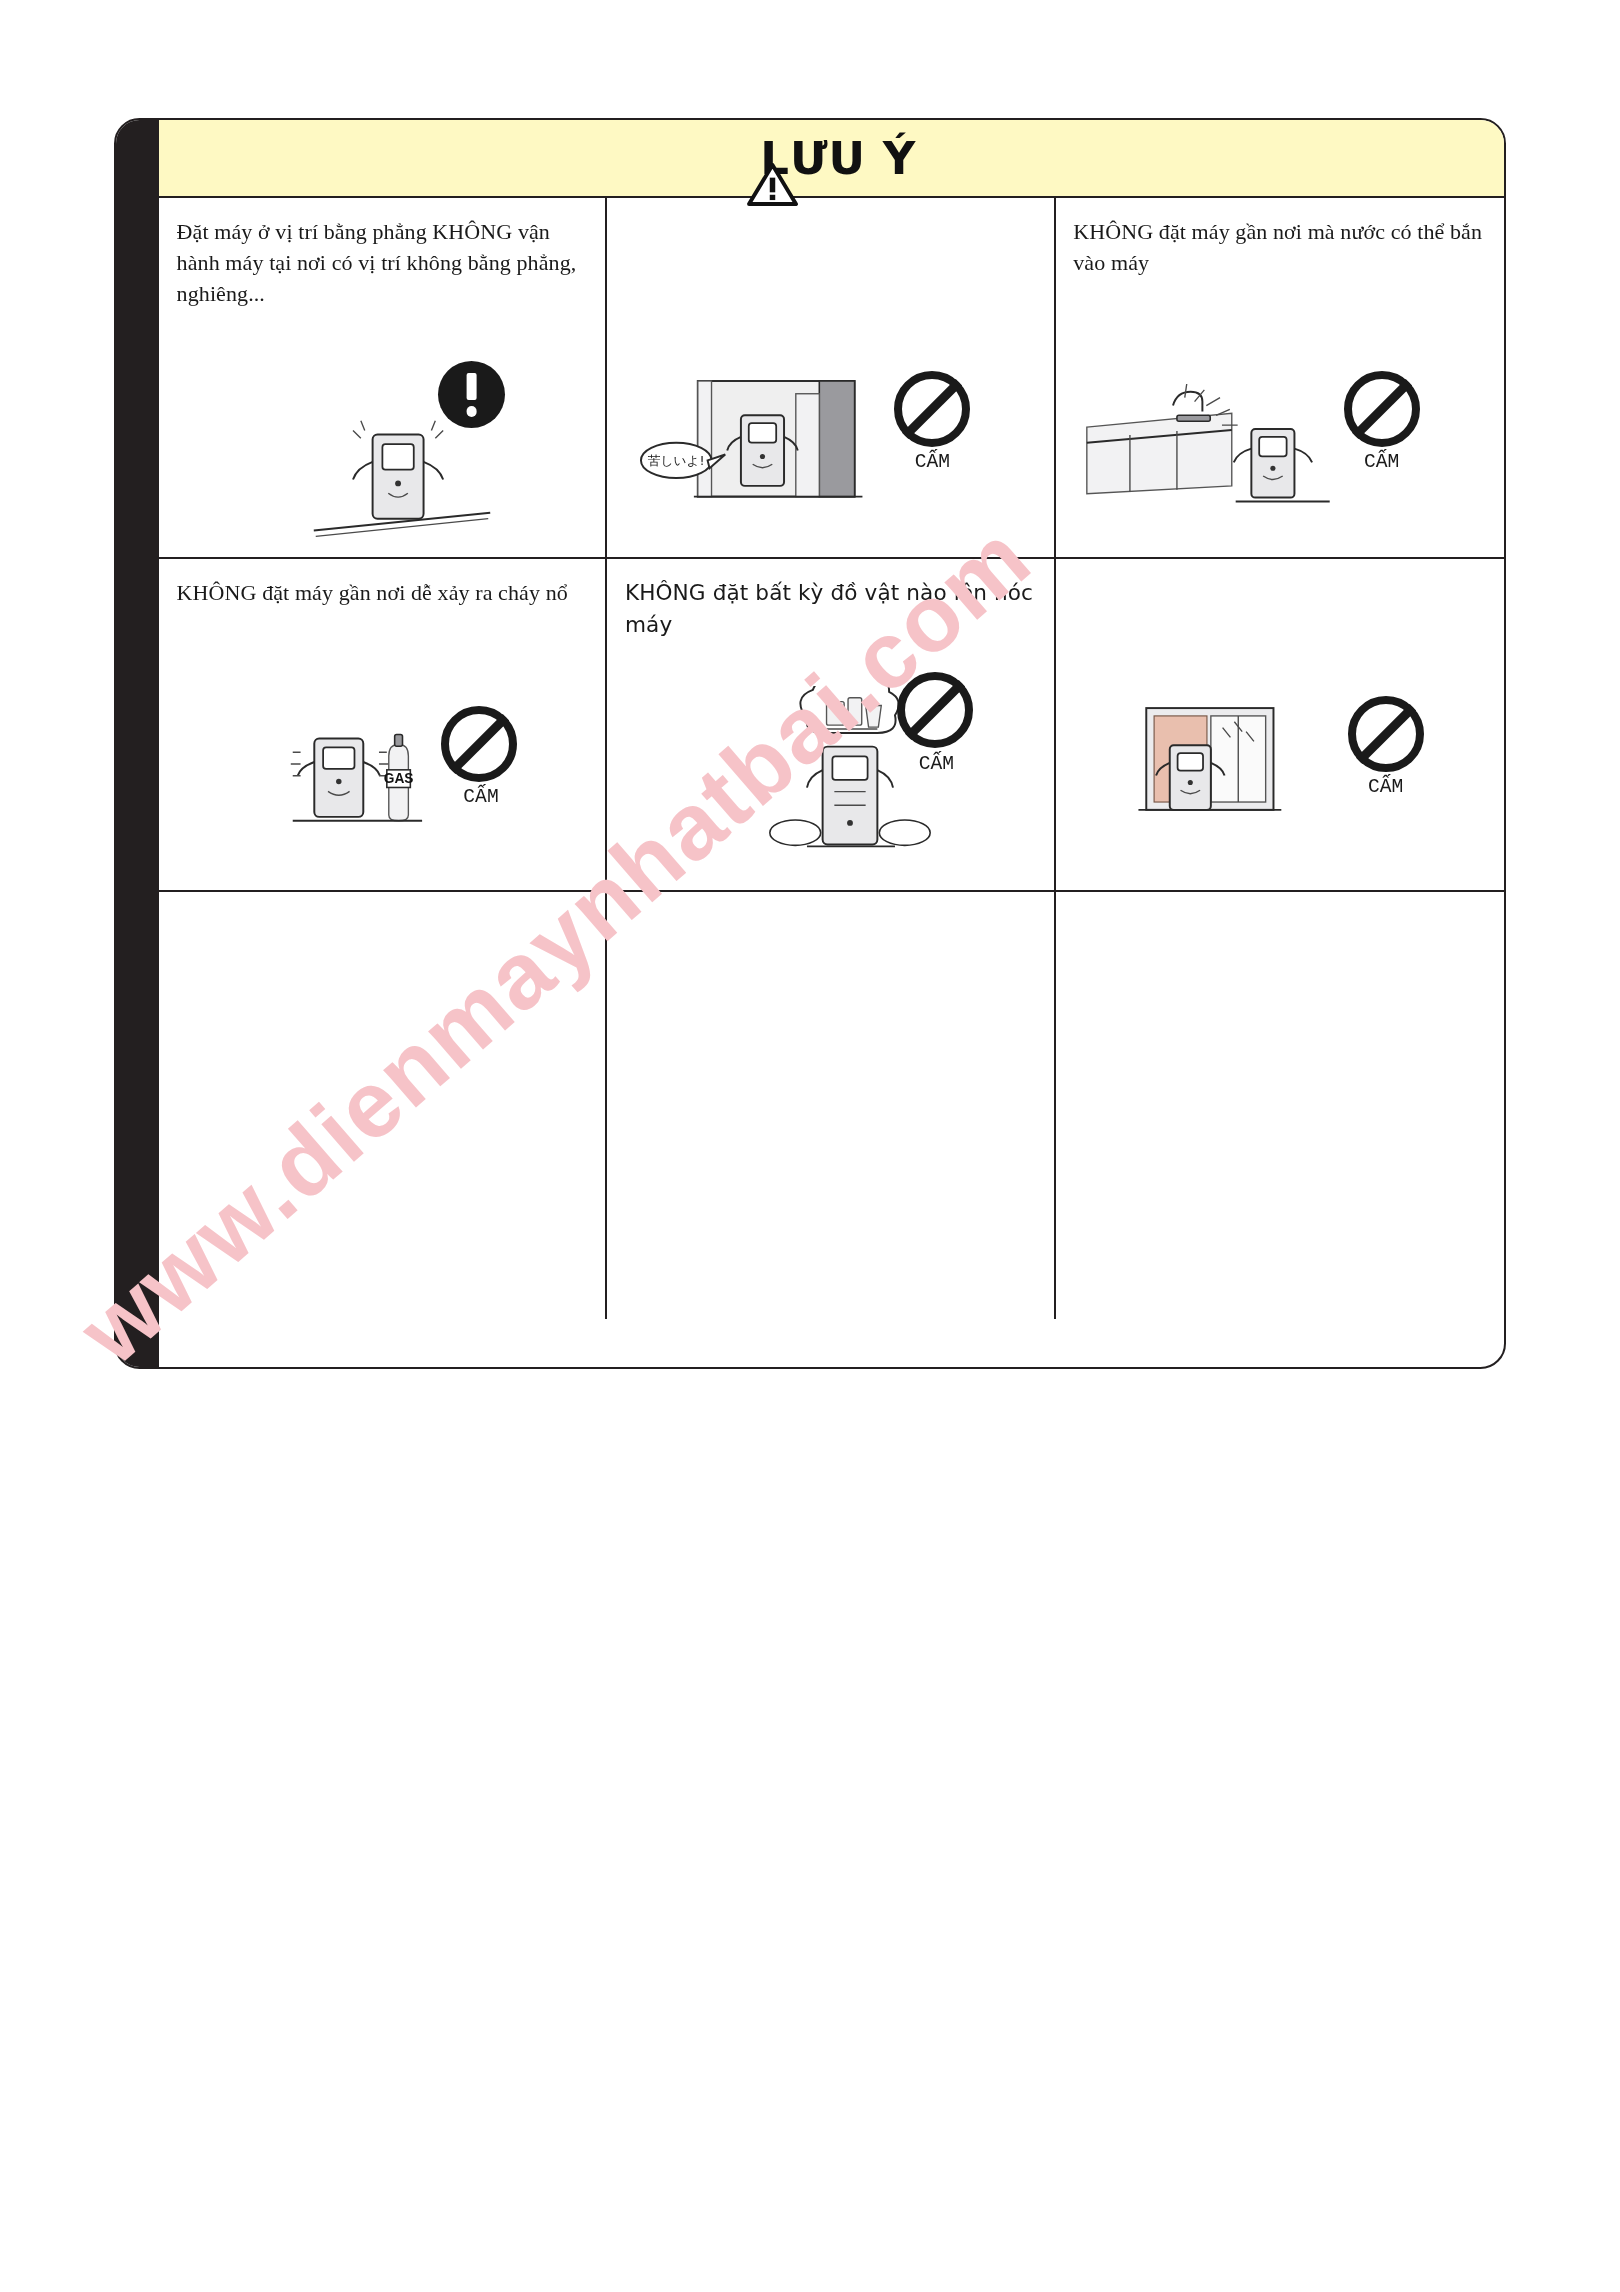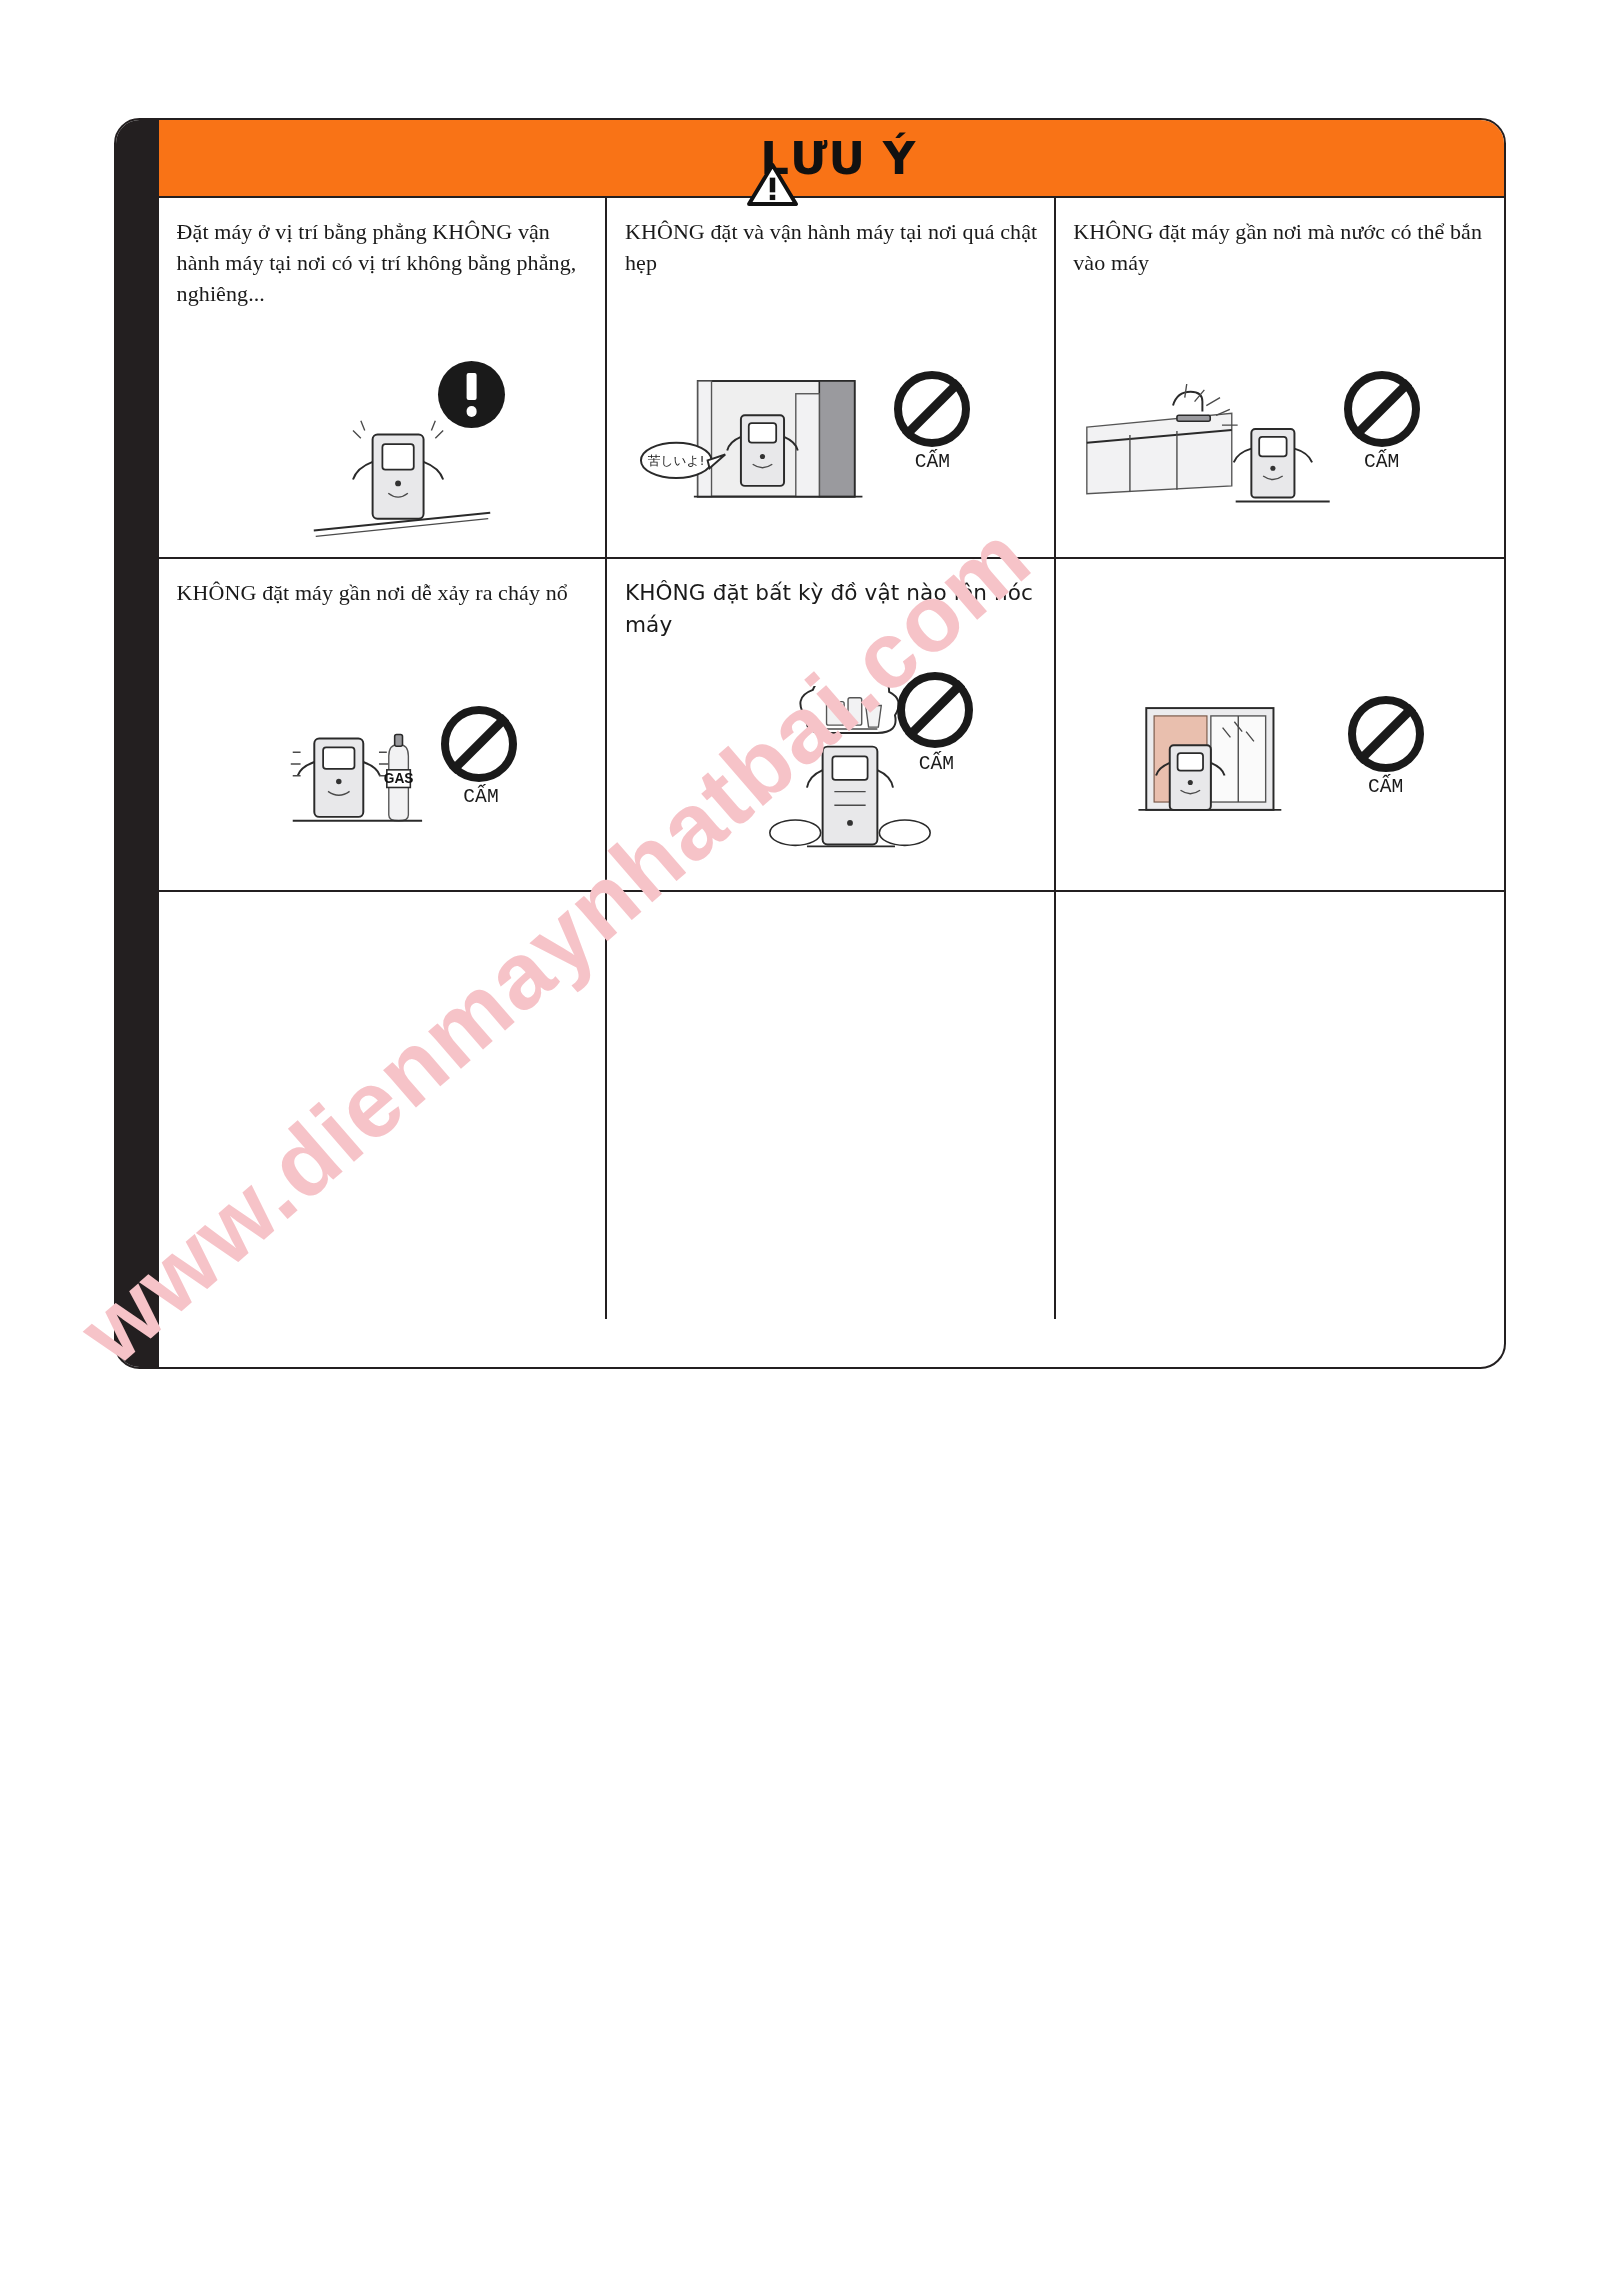--- a/index.html
+++ b/index.html
@@ -68,21 +68,21 @@
     left: 43px;
     top: 0;
     right: 0;
     bottom: 0;
   }
 
   
   .header-bar {
     position: relative;
     height: 76px;
-    background: #f97316;
+    background: #fef9c3;
     border-bottom: 2px solid #231f20;
     display: flex;
     align-items: center;
     justify-content: center;
     gap: 13.7px;
   }
   .warn-tri {
     width: 0;
     height: 0;
     position: relative;
@@ -256,21 +256,20 @@
             <path class="st" d="M70 58 q-16 6 -20 18"></path>
             <path class="st" d="M122 58 q16 6 20 18"></path>
 
             <path class="st-thin" d="M58 34 l-8 -8 M62 26 l-4 -10"></path>
             <path class="st-thin" d="M134 34 l8 -8 M130 26 l4 -10"></path>
           </svg>
         </div>
       </div>
 
       <div class="cell">
-        <div class="cell-text">KHÔNG đặt và vận hành máy tại nơi quá chật hẹp</div>
         <div class="art">
           <svg class="draw" width="294" height="157" viewBox="0 0 300 160" style="left:23.5px; top:24.5px;">
 
             <rect x="60" y="5" width="160" height="118" fill="#efefef" stroke="#2a2a2a" stroke-width="2"></rect>
 
             <rect class="fill-lt" x="60" y="5" width="14" height="118"></rect>
 
             <rect class="fill-dk" x="184" y="5" width="36" height="118"></rect>
             <rect class="fill-lt" x="160" y="18" width="24" height="105"></rect>
 

